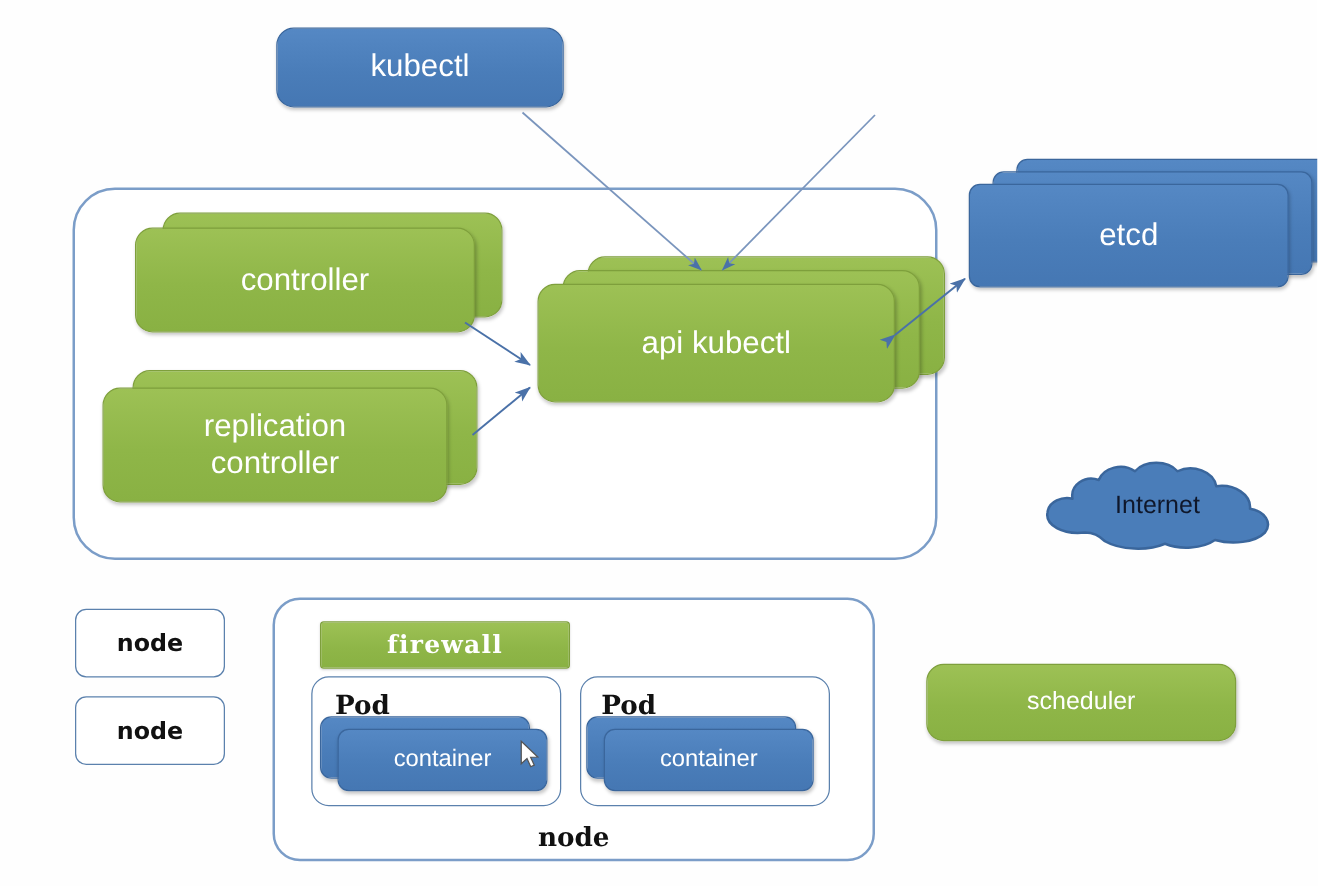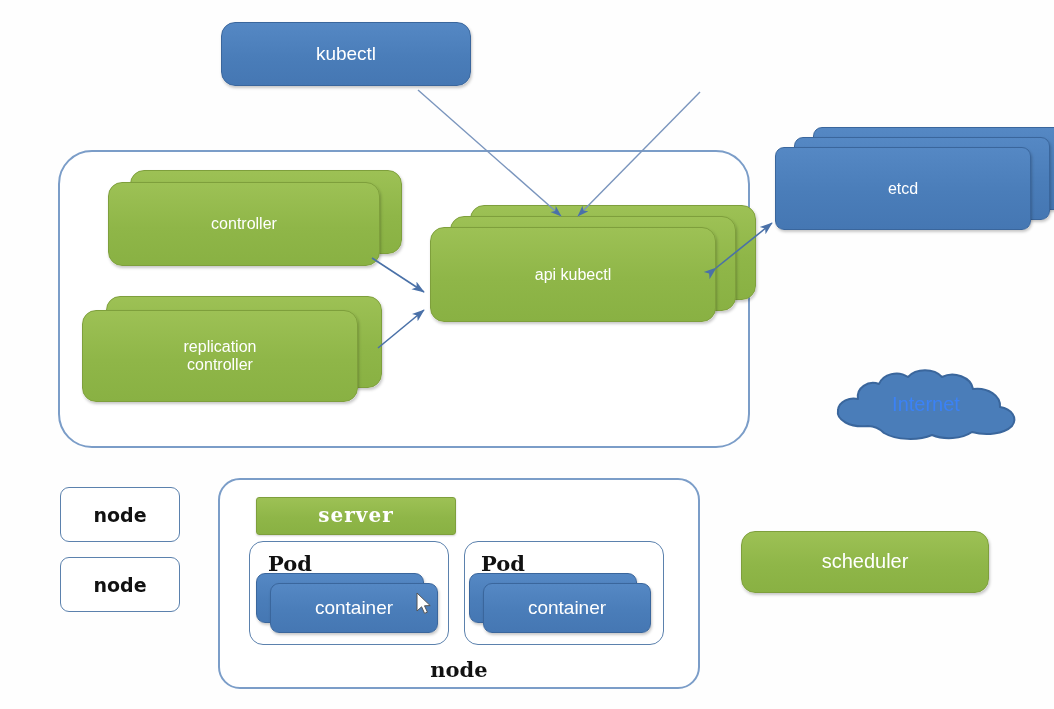--- a/index.html
+++ b/index.html
@@ -50,22 +50,22 @@
     box-sizing: border-box;
     background: #ffffff;
     border: 2px solid #8aa6c8;
   }
   .outline-thin {
     border: 1.6px solid #5b81ad;
   }
 
   
   #kubectl {
-    left: 221px; top: 22px; width: 250px; height: 64px;
-    font-size: 19px;
+    left: 221px; top: 22px; width: 230px; height: 64px;
+    font-size: 25px;
   }
   #webui {
     left: 576px; top: 16px; width: 250px; height: 72px;
     border: 2px dotted #b9b9b9;
     background: #ffffff;
     color: #1a1a1a;
     font-family: "DejaVu Sans Mono", monospace;
     font-size: 21px;
     letter-spacing: 1px;
     box-shadow: none;
@@ -86,32 +86,32 @@
     display: flex; align-items: center; justify-content: center;
     text-align: center;
   }
 
   #scheduler   { left: 108px; top: 182px; width: 272px; height: 84px; }
   #replication { left: 82px;  top: 310px; width: 276px; height: 92px; }
   #apiserver   { left: 430px; top: 227px; width: 286px; height: 95px; }
   #etcd        { left: 775px; top: 147px; width: 256px; height: 83px; }
 
   .scheduler-txt, .repl-txt, .api-txt, .etcd-txt {
-    font-size: 16px;
+    font-size: 25px;
   }
 
   #internet {
     position: absolute;
     left: 826px; top: 366px; width: 200px; height: 76px;
   }
   #internet-label {
     position: absolute;
     left: 826px; top: 366px; width: 200px; height: 76px;
     display: flex; align-items: center; justify-content: center;
-    color: #3b82f6;
+    color: #0f172a;
     font-size: 20px;
     pointer-events: none;
   }
 
   #firewall {
     left: 741px; top: 531px; width: 248px; height: 62px;
     font-size: 20px;
   }
 
   #node1 { left: 60px; top: 487px; width: 120px; height: 55px; border-radius: 9px; }
@@ -242,21 +242,21 @@
   <div class="box green rounded" id="firewall">scheduler</div>
 
   <div class="outline outline-thin" id="node1"></div>
   <div class="node-lbl" id="node1-lbl">node</div>
 
   <div class="outline outline-thin" id="node2"></div>
   <div class="node-lbl" id="node2-lbl">node</div>
 
   <div class="outline" id="bignode"></div>
 
-  <div class="box green" id="kubelet">server</div>
+  <div class="box green" id="kubelet">firewall</div>
 
   <div class="outline outline-thin" id="pod1"></div>
   <div class="pod-lbl" id="pod1-lbl">Pod</div>
 
   <div class="outline outline-thin" id="pod2"></div>
   <div class="pod-lbl" id="pod2-lbl">Pod</div>
 
   <div class="stack" id="container1">
     <div class="layer blue rounded-sm" style="left:-14px; top:-10px; width:168px; height:50px;"></div>
     <div class="layer blue rounded-sm container-txt" style="left:0px; top:0px; width:168px; height:50px;">container</div>

